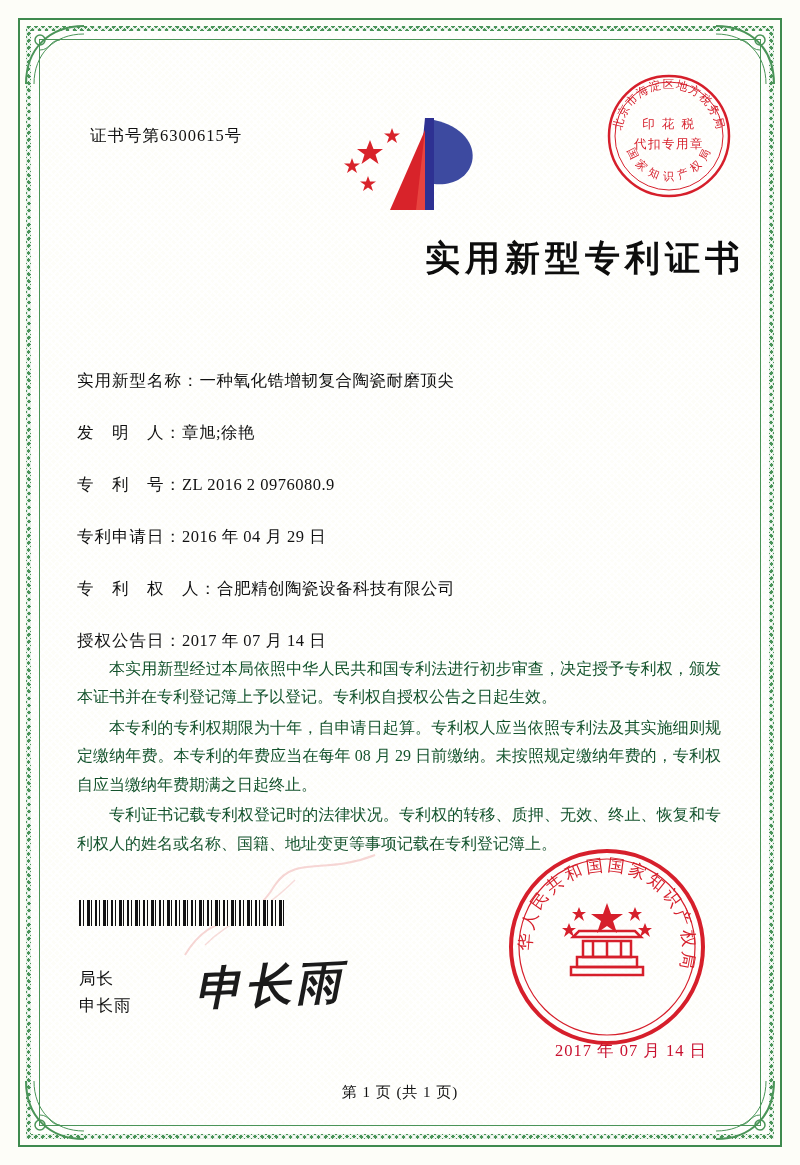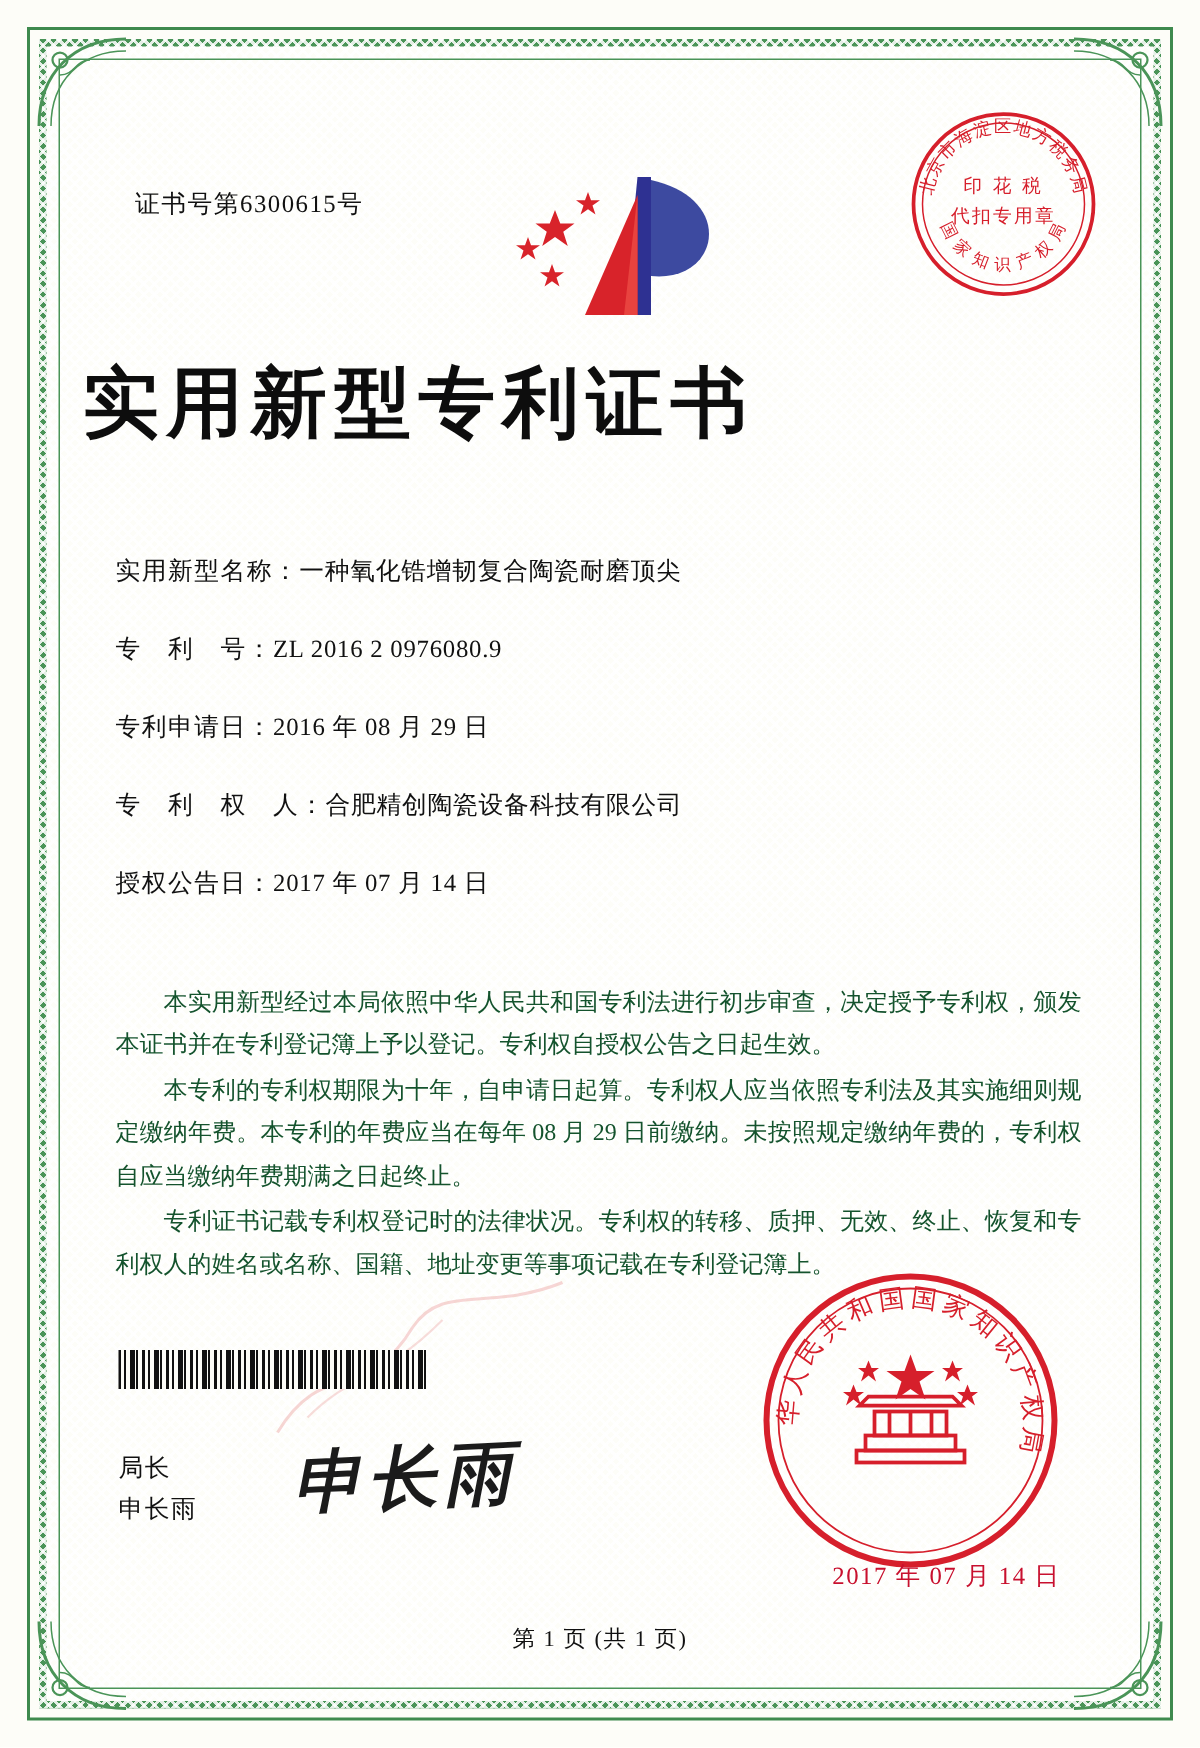--- a/index.html
+++ b/index.html
@@ -105,22 +105,22 @@
     top: 15px;
     width: 132px;
     height: 132px;
   }
 
   .doc-title {
     position: absolute;
     top: 180px;
     left: 0;
     right: 0;
-    text-align: left;
-    font-size: 51px;
+    text-align: right;
+    font-size: 35px;
     font-weight: bold;
     letter-spacing: 5px;
     color: #0d0d0d;
     font-family: "Liberation Serif", "DejaVu Serif", serif;
   }
 
   .fields {
     position: absolute;
     top: 285px;
     left: 22px;
@@ -316,24 +316,27 @@
       </svg>
     </div>
 
     <div class="doc-title">实用新型专利证书</div>
 
     <div class="fields">
       <div class="field">
         <span class="lbl">实用新型名称：</span><span class="val">一种氧化锆增韧复合陶瓷耐磨顶尖</span>
       </div>
       <div class="field">
+        <span class="lbl">发　明　人：</span><span class="val">章旭;徐艳</span>
+      </div>
+      <div class="field">
         <span class="lbl">专　利　号：</span><span class="val">ZL 2016 2 0976080.9</span>
       </div>
       <div class="field">
-        <span class="lbl">专利申请日：</span><span class="val">2016 年 08 月 29 日</span>
+        <span class="lbl">专利申请日：</span><span class="val">2016 年 04 月 29 日</span>
       </div>
       <div class="field">
         <span class="lbl">专　利　权　人：</span><span class="val">合肥精创陶瓷设备科技有限公司</span>
       </div>
       <div class="field">
         <span class="lbl">授权公告日：</span><span class="val">2017 年 07 月 14 日</span>
       </div>
     </div>
 
     <div class="paragraphs">

